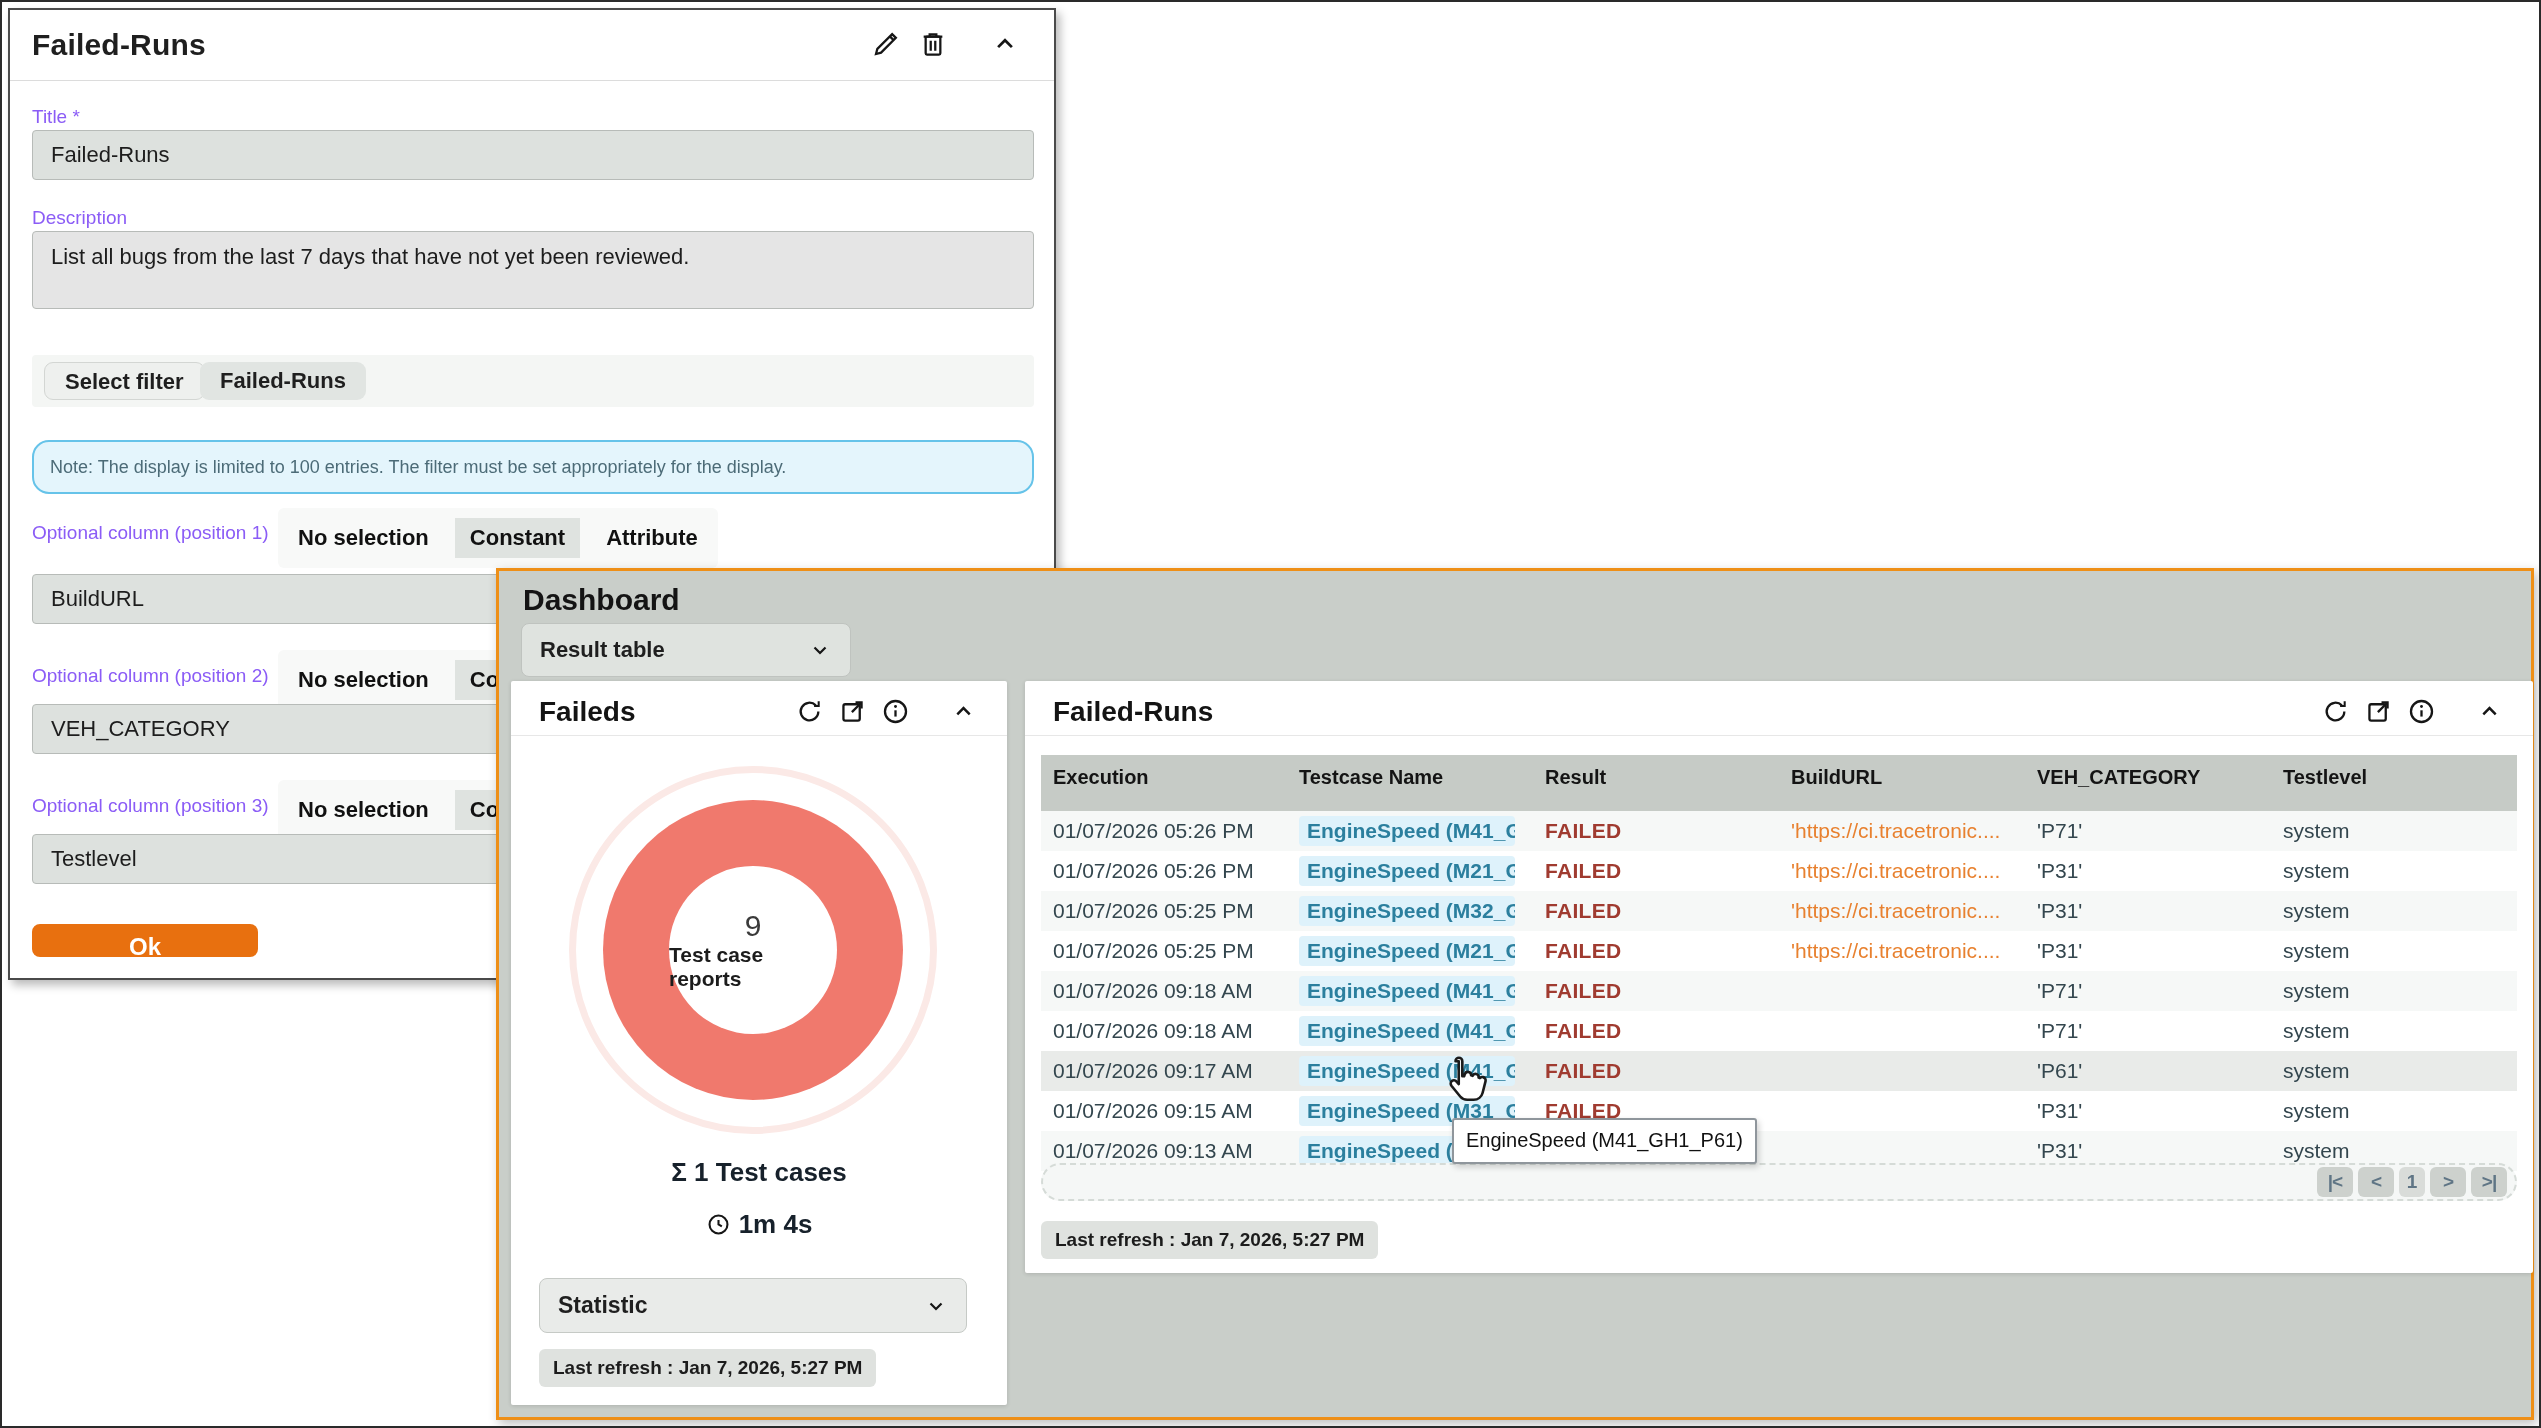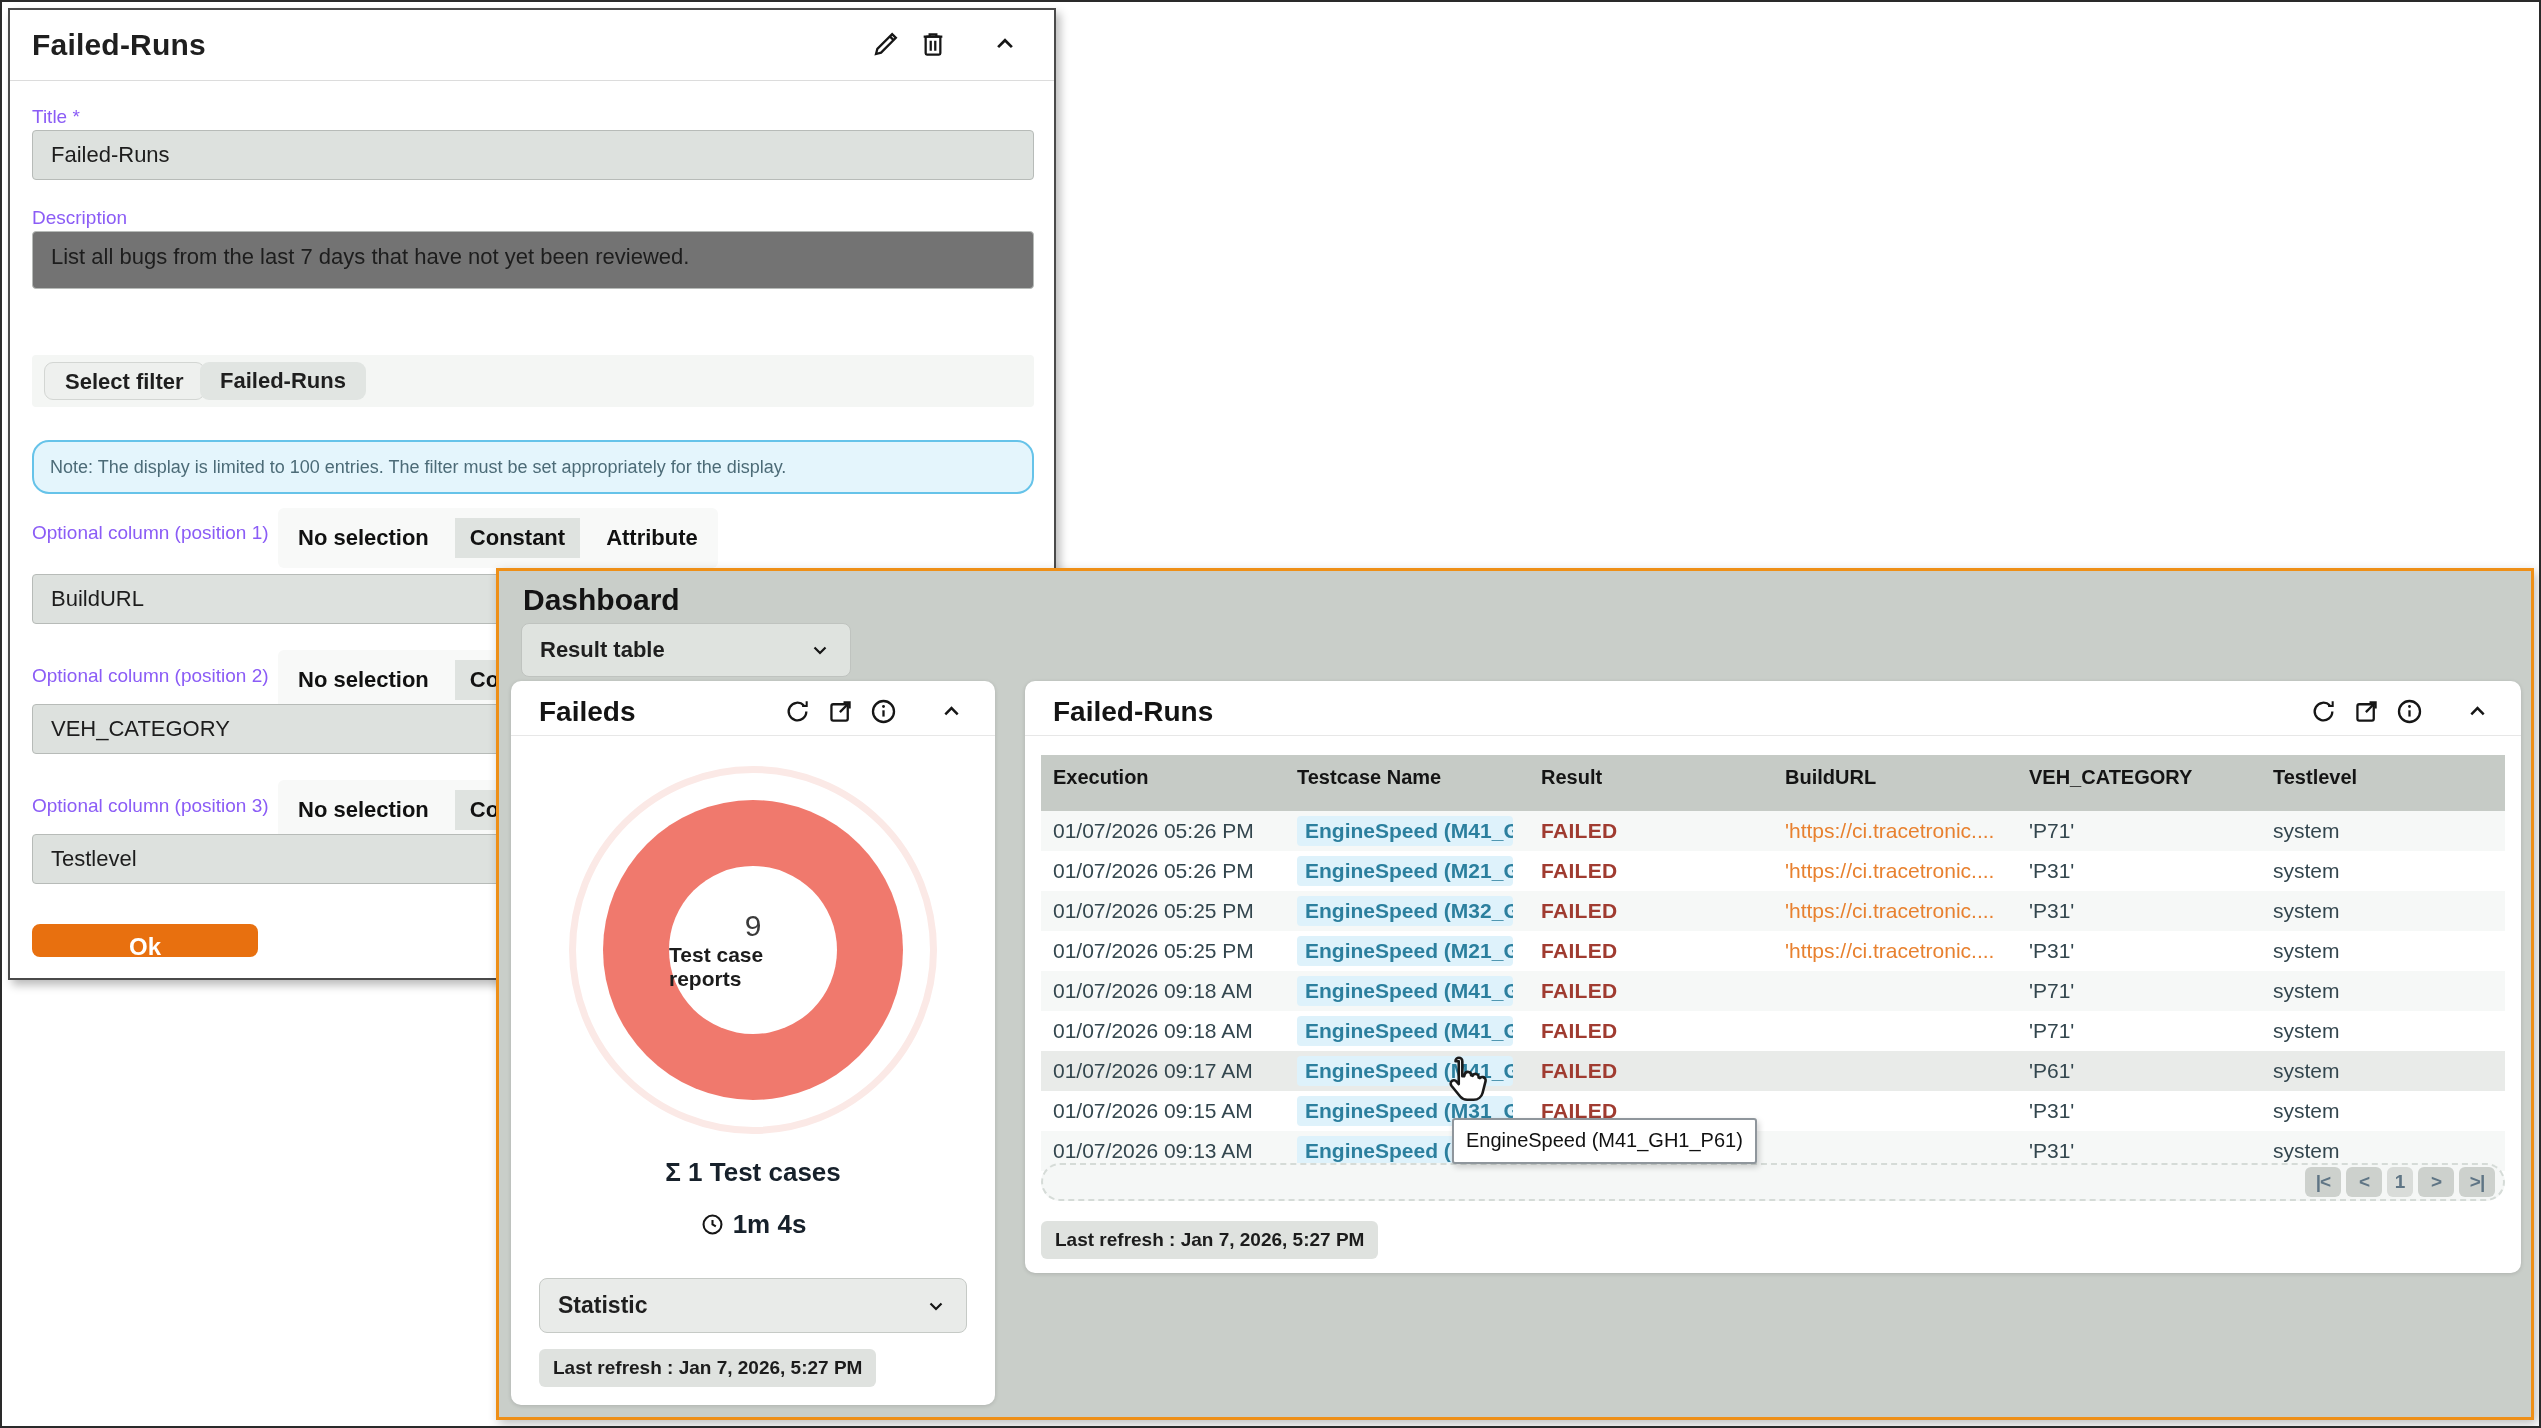--- a/index.html
+++ b/index.html
@@ -9,36 +9,36 @@
   .icon{color:#161616;}
 
   
   .cfg{position:absolute;left:8px;top:8px;width:1044px;height:968px;background:#fff;border:2px solid #4a4a4a;box-shadow:4px 5px 9px rgba(0,0,0,.28);z-index:1;}
   .cfg-head{position:relative;height:70px;border-bottom:1px solid #dcdcdc;}
   .cfg-title{position:absolute;left:22px;top:0;line-height:70px;font-size:30px;font-weight:700;letter-spacing:.2px;}
   .cfg-icons{position:absolute;right:34px;top:18px;display:flex;align-items:center;gap:15px;}
   .cfg-icons .chev{margin-left:26px;}
   .lbl{position:absolute;left:22px;font-size:19px;color:#8b5cf6;}
   .cfg-input{position:absolute;left:22px;width:1002px;height:50px;background:#dde1de;border:1px solid #b7bbb8;border-radius:4px;box-sizing:border-box;font-size:22px;color:#1d1d1d;line-height:48px;padding-left:18px;overflow:hidden;}
-  .cfg-area{position:absolute;left:22px;width:1002px;height:58px;background:#737373;border:1px solid #b7bbb8;border-radius:4px;box-sizing:border-box;font-size:22px;color:#1d1d1d;padding:12px 0 0 18px;overflow:hidden;}
+  .cfg-area{position:absolute;left:22px;width:1002px;height:78px;background:#e5e5e5;border:1px solid #b7bbb8;border-radius:4px;box-sizing:border-box;font-size:22px;color:#1d1d1d;padding:12px 0 0 18px;overflow:hidden;}
   .strip{position:absolute;left:22px;top:345px;width:1002px;height:52px;background:#f4f6f4;border-radius:4px;}
   .btn-filter{position:absolute;left:12px;top:7px;height:38px;line-height:38px;padding:0 20px;background:#eef0ee;border:1px solid #d3d6d3;border-radius:9px;font-size:22px;font-weight:700;box-sizing:border-box;}
   .chip-filter{position:absolute;left:168px;top:7px;height:38px;line-height:38px;padding:0 20px;background:#e1e5e2;border-radius:9px;font-size:22px;font-weight:700;}
   .note{position:absolute;left:22px;top:430px;width:1002px;height:54px;box-sizing:border-box;background:#e4f5fc;border:2px solid #66c3e9;border-radius:17px;font-size:18px;color:#4c6b77;line-height:50px;padding-left:16px;overflow:hidden;}
   .seg{position:absolute;height:60px;background:#f8f9f8;border-radius:6px;display:flex;align-items:center;gap:26px;padding:0 20px;}
   .seg-opt{font-size:22px;font-weight:700;color:#111;white-space:nowrap;}
   .seg-opt.sel{background:#dfe3e0;border-radius:0;padding:7px 15px;}
   .ok-btn{position:absolute;left:22px;top:914px;width:226px;height:33px;background:#e8700f;border-radius:8px;color:#fff;font-size:24px;font-weight:700;text-align:center;line-height:46px;}
 
   
   .dash{position:absolute;left:496px;top:568px;width:2038px;height:852px;box-sizing:border-box;background:#c9cec9;border:3px solid #ee8f17;z-index:5;box-shadow:3px 4px 10px rgba(0,0,0,.25);}
   .dash-title{position:absolute;left:24px;top:12px;font-size:30px;font-weight:700;color:#141414;}
   .dd{box-sizing:border-box;border-radius:8px;display:flex;align-items:center;justify-content:space-between;padding:0 18px;font-weight:700;}
   .dash-dd{position:absolute;left:22px;top:52px;width:330px;height:54px;background:#dfe3df;border:1px solid #bfc3bf;font-size:22px;}
-  .card{position:absolute;background:#fff;border-radius:10px;box-shadow:0 1px 4px rgba(0,0,0,.14);}
+  .card{position:absolute;background:#fff;border-radius:2px;box-shadow:0 1px 4px rgba(0,0,0,.14);padding-left:12px;}
   .card-title{position:absolute;left:28px;top:15px;font-size:28px;font-weight:700;color:#141414;}
   .w-icons{position:absolute;right:30px;top:16px;display:flex;align-items:center;gap:14px;}
   .w-icons .chev{margin-left:26px;}
   .card-div{position:absolute;left:0;right:0;top:54px;border-top:1px solid #e7e7e7;}
 
   
   .faileds{left:12px;top:110px;width:484px;height:724px;}
   .halo{position:absolute;left:58px;top:85px;width:368px;height:368px;border:7px solid #fbe9e6;border-radius:50%;box-sizing:border-box;}
   .donut{position:absolute;left:92px;top:119px;width:300px;height:300px;border-radius:50%;background:#f0796d;}
   .hole{position:absolute;left:158px;top:185px;width:168px;height:168px;border-radius:50%;background:#fff;display:flex;flex-direction:column;align-items:center;justify-content:center;}

